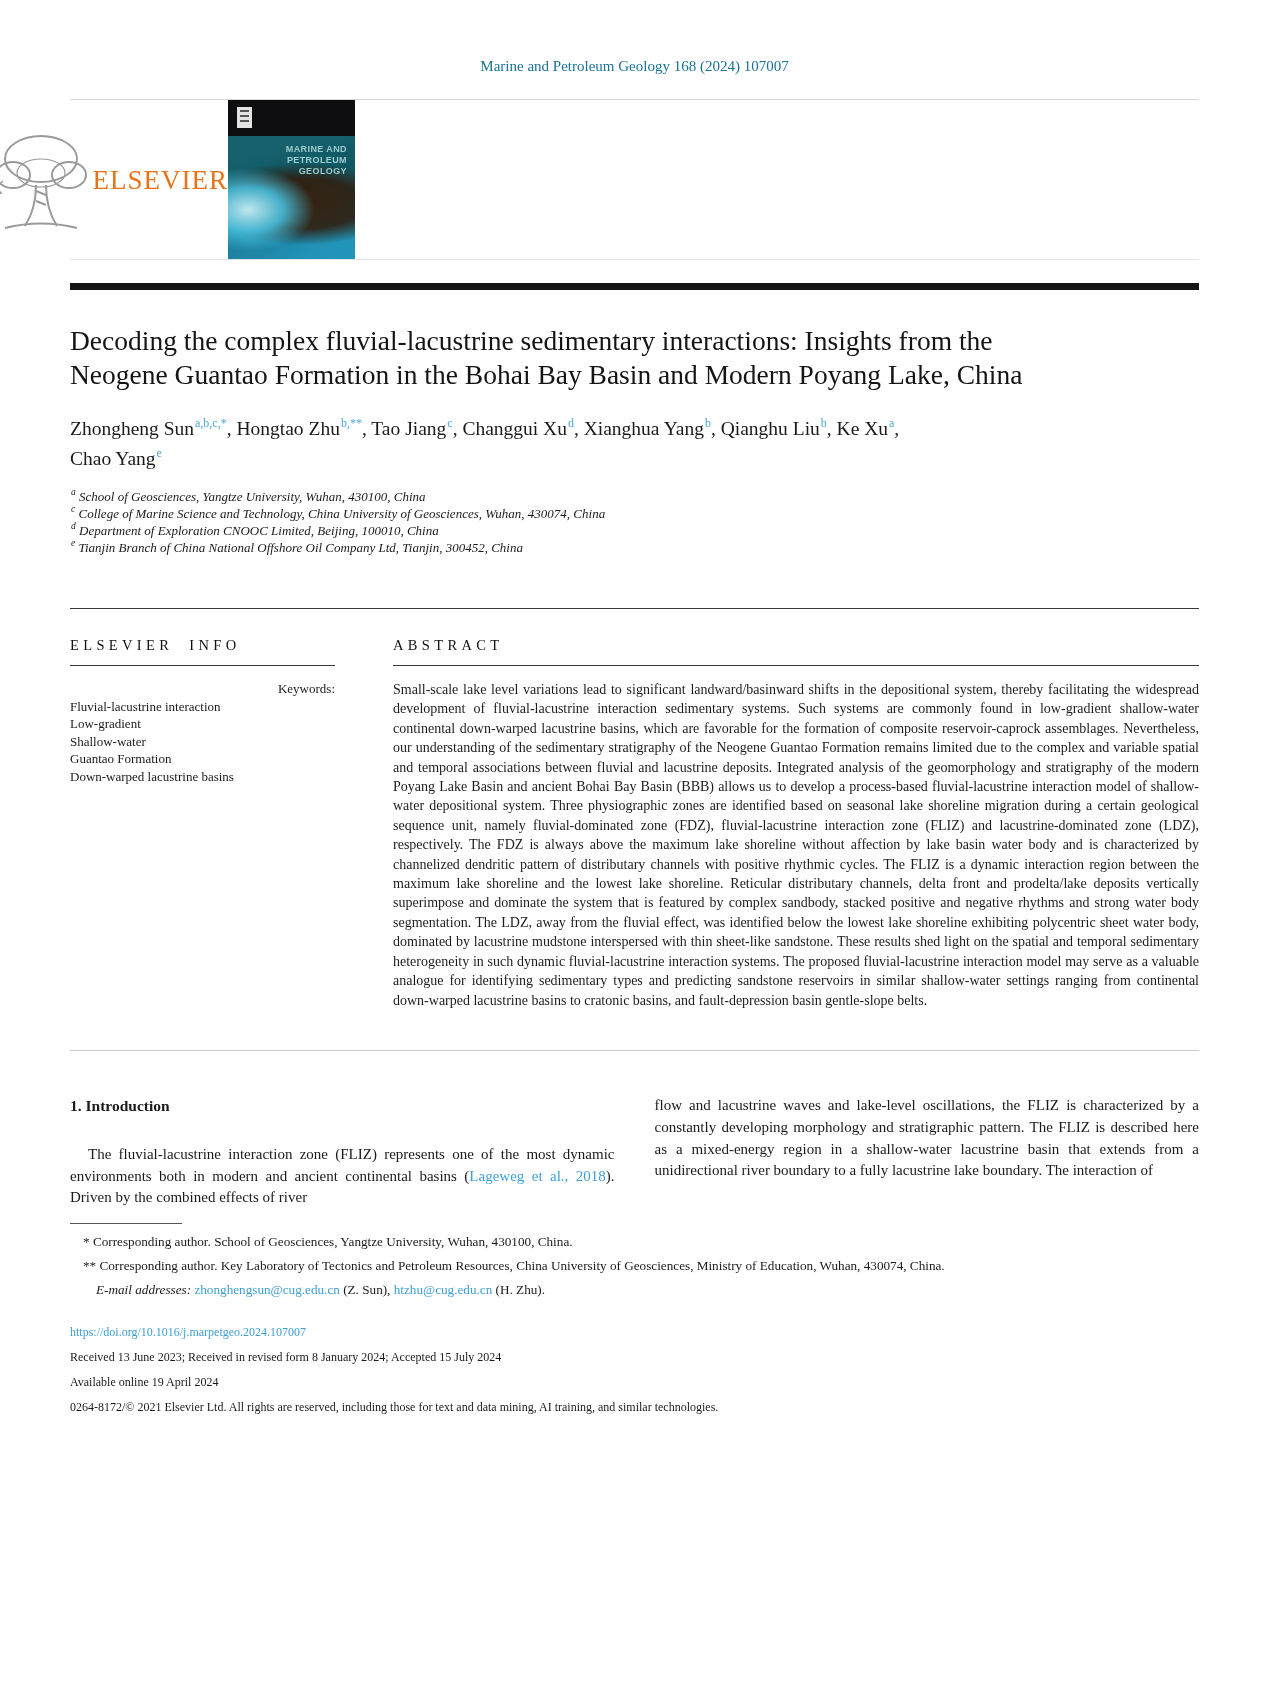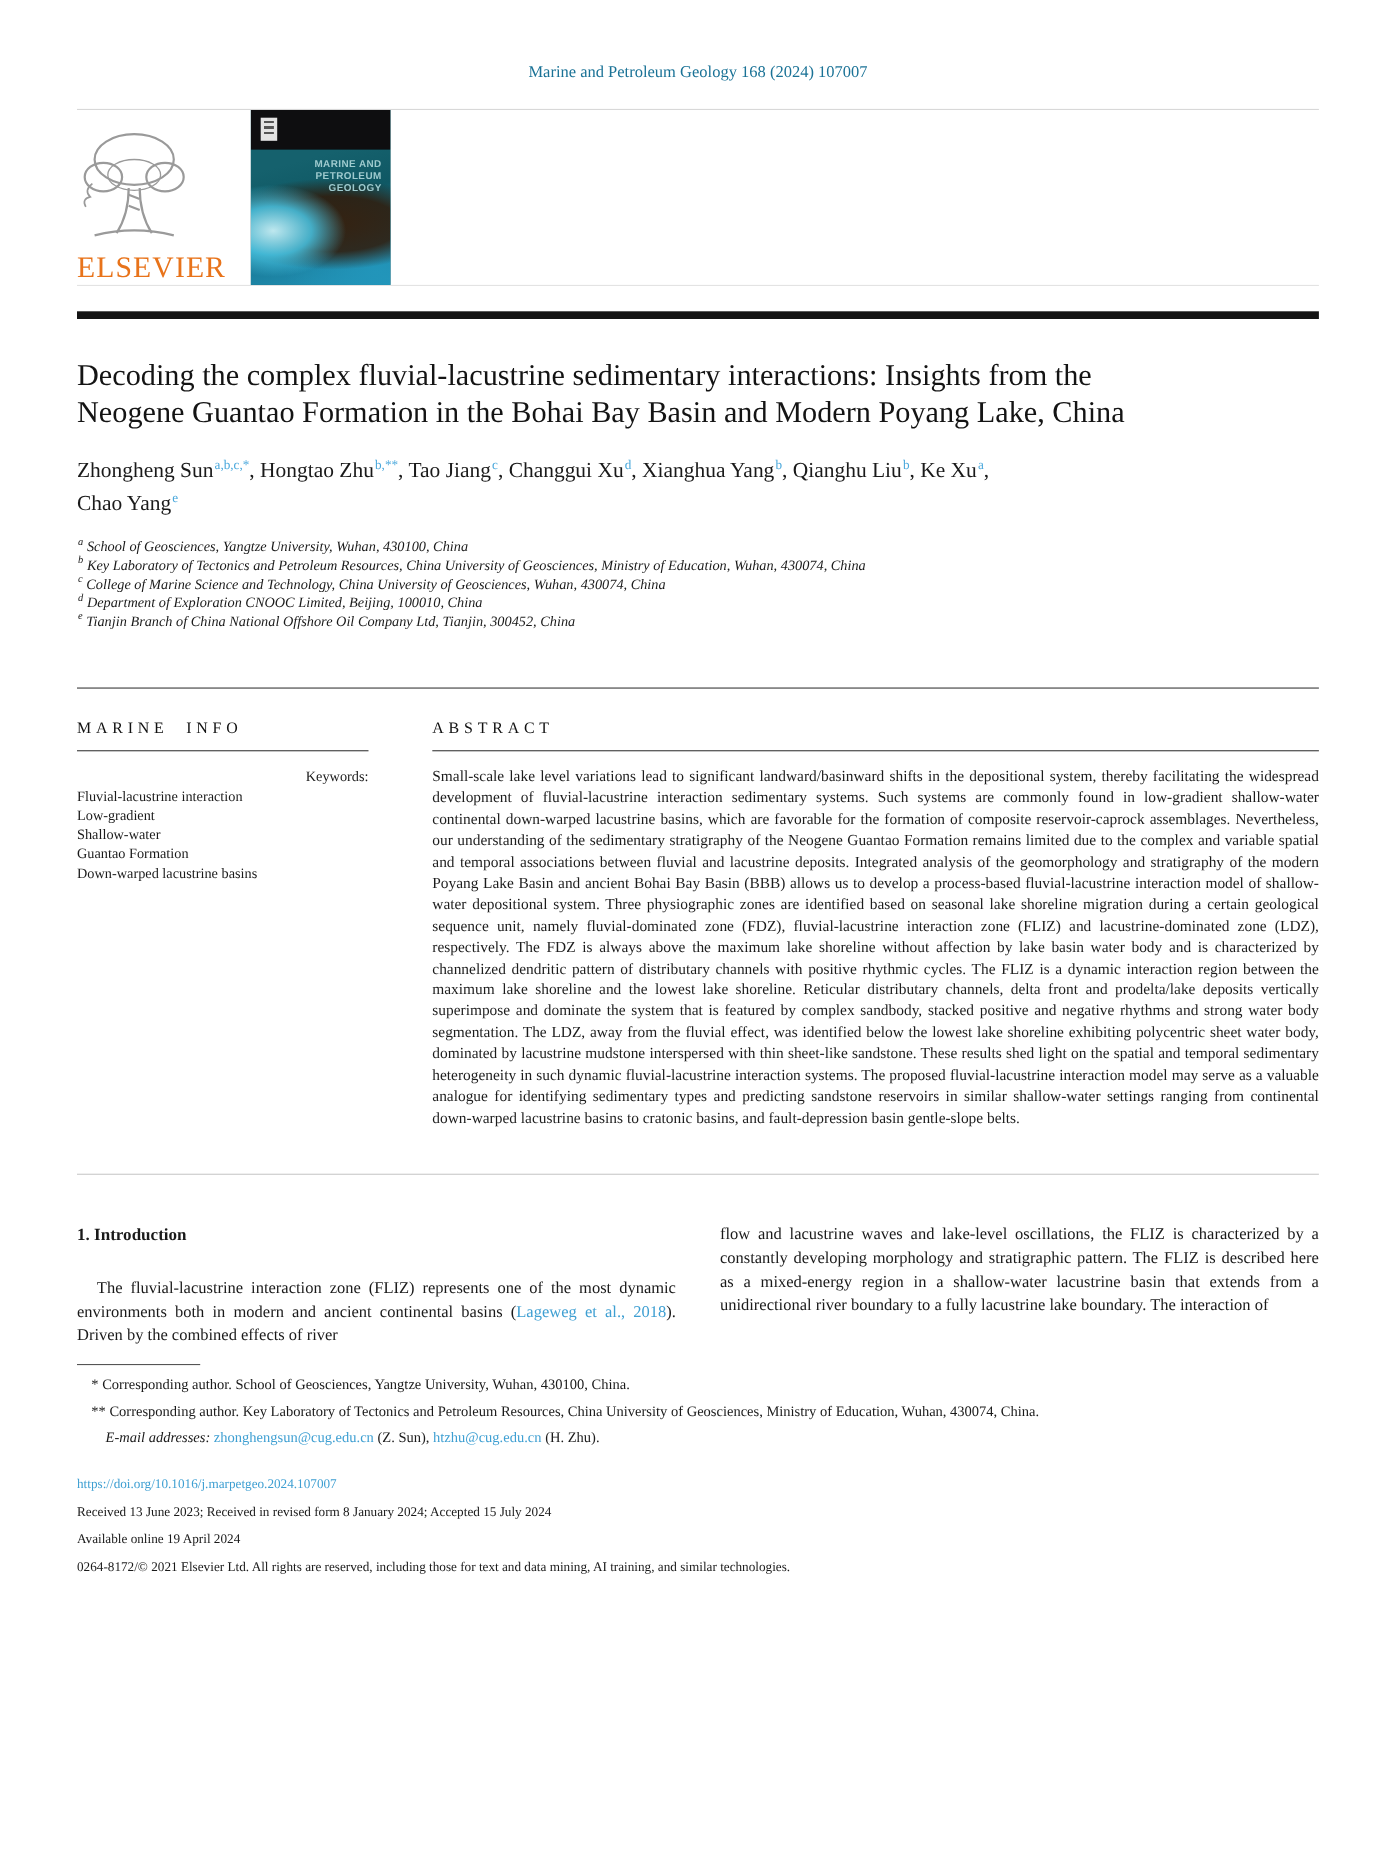--- a/index.html
+++ b/index.html
@@ -16,21 +16,21 @@
     font-family:"Liberation Serif","DejaVu Serif",serif;color:var(--ink);
   }
   .page{padding:58px 70px 0;}
 
   
   .journal-ref{text-align:center;font-size:15px;color:var(--teal);}
 
   
   .banner{margin-top:24px;border-top:1px solid #d8d8d8;border-bottom:1px solid #e3e3e3;
           display:flex;height:161px;align-items:stretch;}
-  .logo-block{width:158px;flex:none;display:flex;flex-direction:column;align-items:flex-start;
+  .logo-block{width:158px;flex:none;display:flex;flex-direction:row;align-items:center;
               justify-content:flex-end;padding:4px 0 2px;}
   .tree{flex:1;display:flex;align-items:center;justify-content:center;}
   .elsevier-word{font-size:27px;color:var(--orange);letter-spacing:1px;line-height:1;}
   .banner-center{flex:1;background:#e9e9e9;margin:0 100px 0 8px;display:flex;flex-direction:column;
                  align-items:center;justify-content:space-between;padding:13px 10px 15px;}
   .contents-line{font-family:"Liberation Sans",sans-serif;font-size:14.5px;color:#222;}
   .banner-journal-title{font-size:27px;color:#101010;letter-spacing:.3px;}
   .homepage-line{font-family:"Liberation Sans",sans-serif;font-size:14.5px;color:#222;}
 
   
@@ -124,31 +124,30 @@
   </div>
 
   <div class="black-bar"></div>
 
   <h1 class="article-title" style="font-weight:400;">Decoding the complex fluvial-lacustrine sedimentary interactions: Insights from the Neogene Guantao Formation in the Bohai Bay Basin and Modern Poyang Lake, China</h1>
 
   <div class="authors"><span>Zhongheng Sun</span><sup class="sup">a,b,c,*</sup><span>, </span><span>Hongtao Zhu</span><sup class="sup">b,**</sup><span>, </span><span>Tao Jiang</span><sup class="sup">c</sup><span>, </span><span>Changgui Xu</span><sup class="sup">d</sup><span>, </span><span>Xianghua Yang</span><sup class="sup">b</sup><span>, </span><span>Qianghu Liu</span><sup class="sup">b</sup><span>, </span><span>Ke Xu</span><sup class="sup">a</sup><span>, </span><span>Chao Yang</span><sup class="sup">e</sup></div>
 
   <div class="affiliations">
       <div><sup class="sup">a</sup><span> School of Geosciences, Yangtze University, Wuhan, 430100, China</span></div>
-      <div><sup class="sup">b</sup><span> Key Laboratory of Tectonics and Petroleum Resources, China University of Geosciences, Ministry of Education, Wuhan, 430074, China</span></div>
       <div><sup class="sup">c</sup><span> College of Marine Science and Technology, China University of Geosciences, Wuhan, 430074, China</span></div>
       <div><sup class="sup">d</sup><span> Department of Exploration CNOOC Limited, Beijing, 100010, China</span></div>
       <div><sup class="sup">e</sup><span> Tianjin Branch of China National Offshore Oil Company Ltd, Tianjin, 300452, China</span></div>
     </div>
 
   <hr class="rule-strong">
 
   <div class="info-grid">
     <div class="info-col">
-      <div class="col-heading">MARINE INFO</div>
+      <div class="col-heading">ELSEVIER INFO</div>
       <hr class="heading-rule">
       <div class="keywords">
         <div class="keywords-label">Keywords:</div>
         <div>
             <div>Fluvial-lacustrine interaction</div>
             <div>Low-gradient</div>
             <div>Shallow-water</div>
             <div>Guantao Formation</div>
             <div>Down-warped lacustrine basins</div>
           </div>

